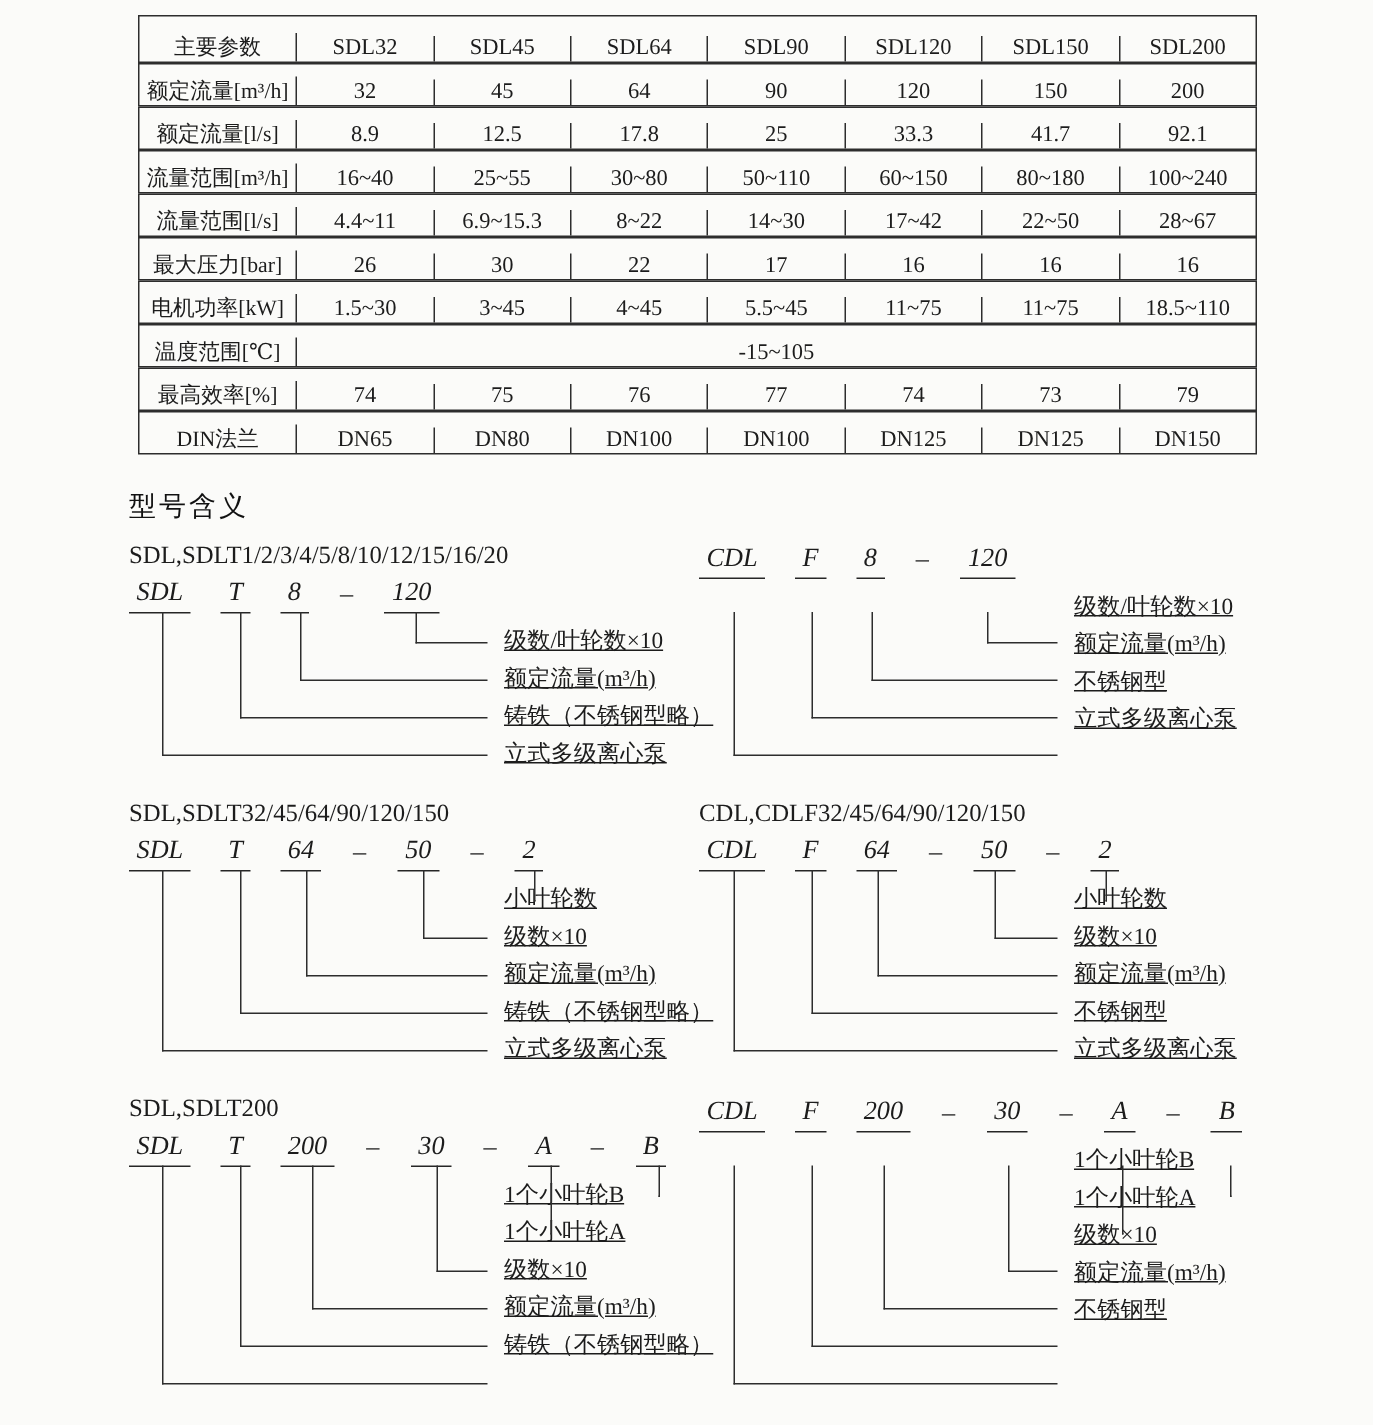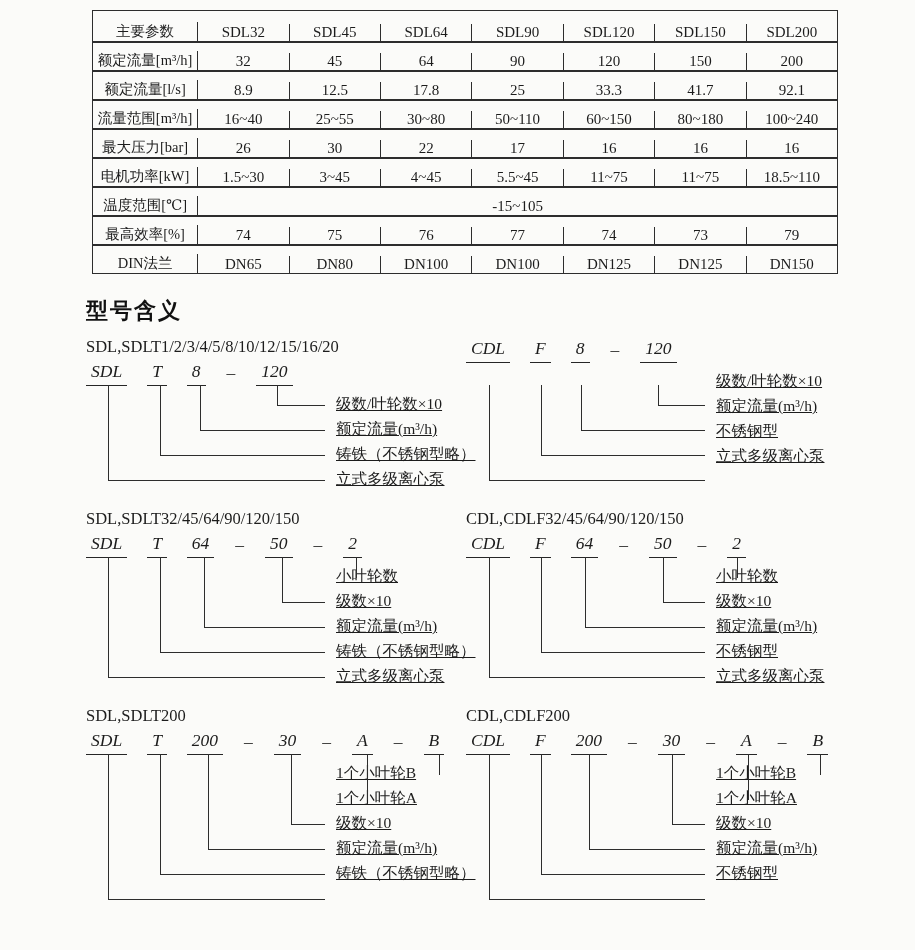--- a/index.html
+++ b/index.html
@@ -24,21 +24,21 @@
     font-size:15px;white-space:nowrap;overflow:hidden;
   }
   .t-cell:last-child{border-right:none;}
   .t-cell.lab{flex:0 0 14%;font-size:14.5px;}
   .t-cell.full{letter-spacing:9px;padding-left:9px;font-size:15.5px;}
   .t-cell.span7{flex:1 1 0;}
 
   
   .section-title{
     font-family:"Liberation Sans","DejaVu Sans",sans-serif;
-    font-size:22px;font-weight:bold;letter-spacing:2px;
+    font-size:18px;font-weight:normal;letter-spacing:2px;
     margin:22px 0 10px -6px;color:#111;
   }
 
   
   .models{
     display:grid;grid-template-columns:380px 440px;
     row-gap:16px;margin-left:-6px;
   }
   .diagram{position:relative;}
   .series-title{font-size:16.5px;line-height:21px;margin:0 0 2px 0;white-space:nowrap;}
@@ -96,20 +96,30 @@
         <div class="t-cell lab">流量范围[m³/h]</div>
         <div class="t-cell">16~40</div>
         <div class="t-cell">25~55</div>
         <div class="t-cell">30~80</div>
         <div class="t-cell">50~110</div>
         <div class="t-cell">60~150</div>
         <div class="t-cell">80~180</div>
         <div class="t-cell">100~240</div>
       </div>
       <div class="t-row">
+        <div class="t-cell lab">流量范围[l/s]</div>
+        <div class="t-cell">4.4~11</div>
+        <div class="t-cell">6.9~15.3</div>
+        <div class="t-cell">8~22</div>
+        <div class="t-cell">14~30</div>
+        <div class="t-cell">17~42</div>
+        <div class="t-cell">22~50</div>
+        <div class="t-cell">28~67</div>
+      </div>
+      <div class="t-row">
         <div class="t-cell lab">最大压力[bar]</div>
         <div class="t-cell">26</div>
         <div class="t-cell">30</div>
         <div class="t-cell">22</div>
         <div class="t-cell">17</div>
         <div class="t-cell">16</div>
         <div class="t-cell">16</div>
         <div class="t-cell">16</div>
       </div>
       <div class="t-row">
@@ -257,21 +267,20 @@
           <div class="dlabel">铸铁（不锈钢型略）</div>
         </div>
         <div class="connector" style="left: 353px; top: 49px; width: 0px; height: 19.5px;"></div>
         <div class="connector" style="left: 280.5px; top: 49px; width: 0px; height: 44.5px;"></div>
         <div class="connector" style="left: 205px; top: 49px; width: 33px; height: 69.5px;"></div>
         <div class="connector" style="left: 122px; top: 49px; width: 116px; height: 94.5px;"></div>
         <div class="connector" style="left: 73.5px; top: 49px; width: 164.5px; height: 119.5px;"></div>
         <div class="connector" style="left: 21.5px; top: 49px; width: 216.5px; height: 144.5px;"></div>
       </div>
       <div class="diagram">
-        <div class="series-title">CDL,CDLF200</div>
         <div class="code-row">
           <span class="token u">CDL</span>
           <span class="token u">F</span>
           <span class="token u">200</span>
           <span class="token dash">–</span>
           <span class="token u">30</span>
           <span class="token dash">–</span>
           <span class="token u">A</span>
           <span class="token dash">–</span>
           <span class="token u">B</span>

